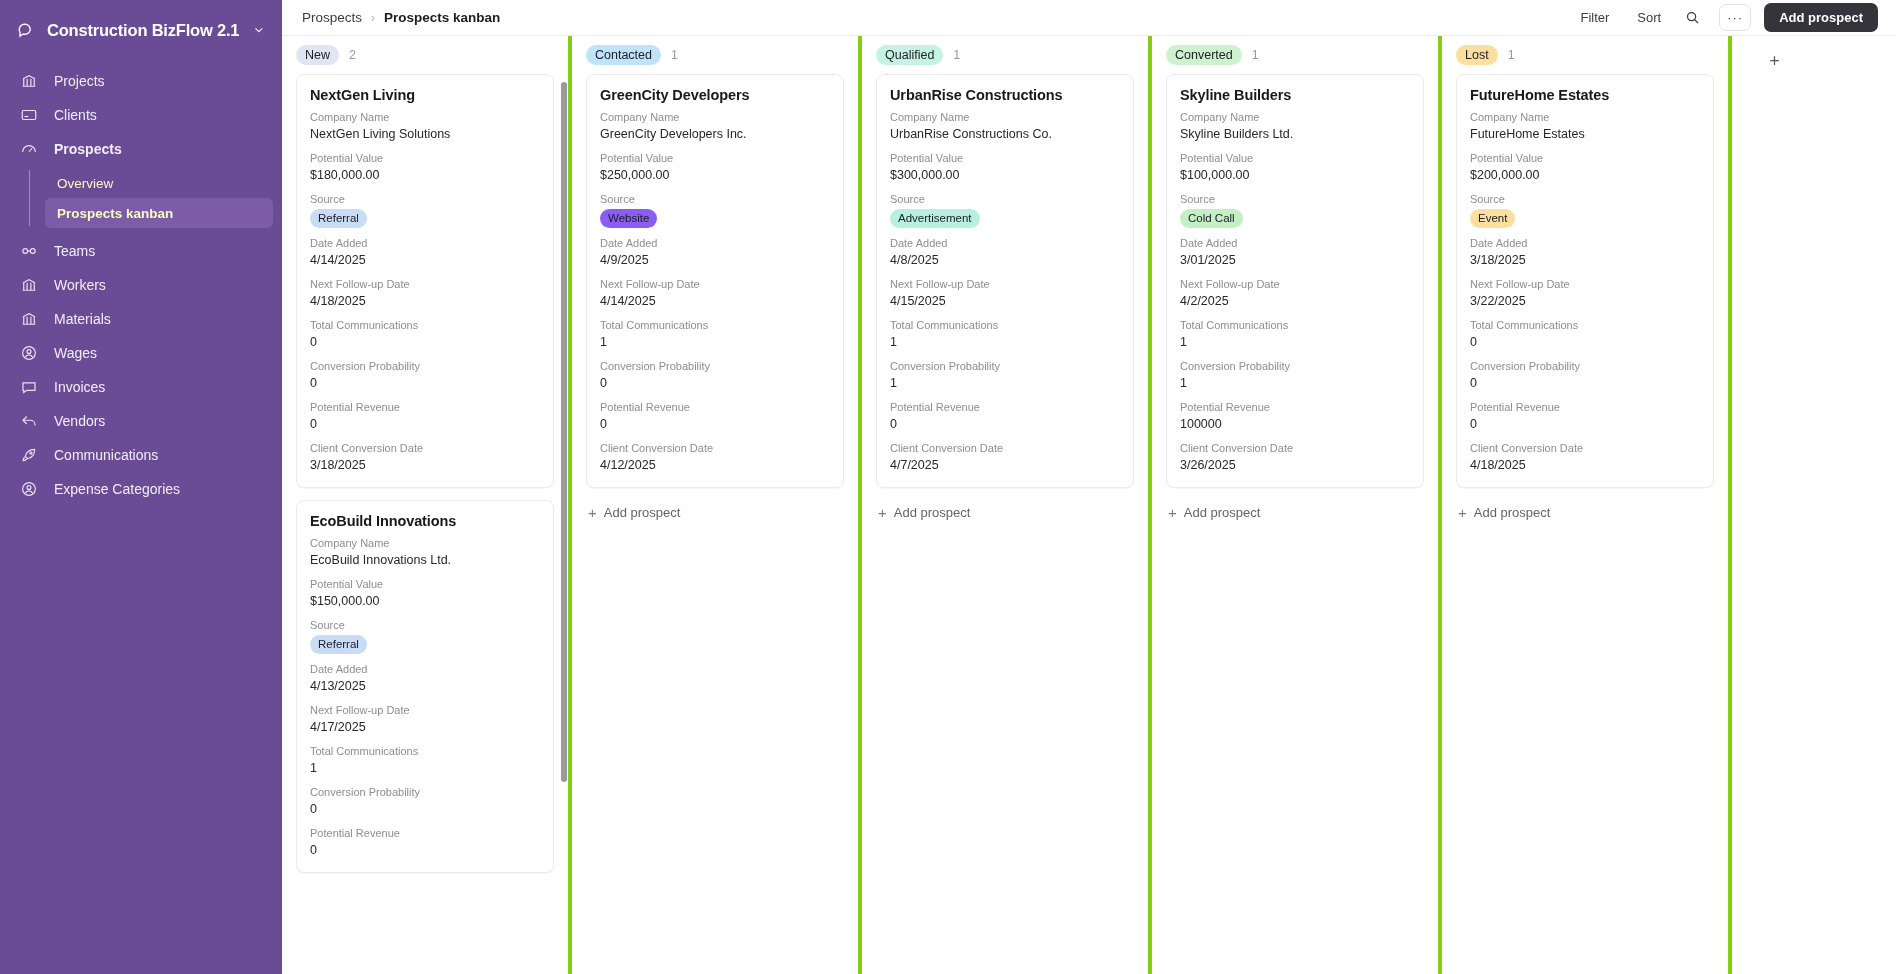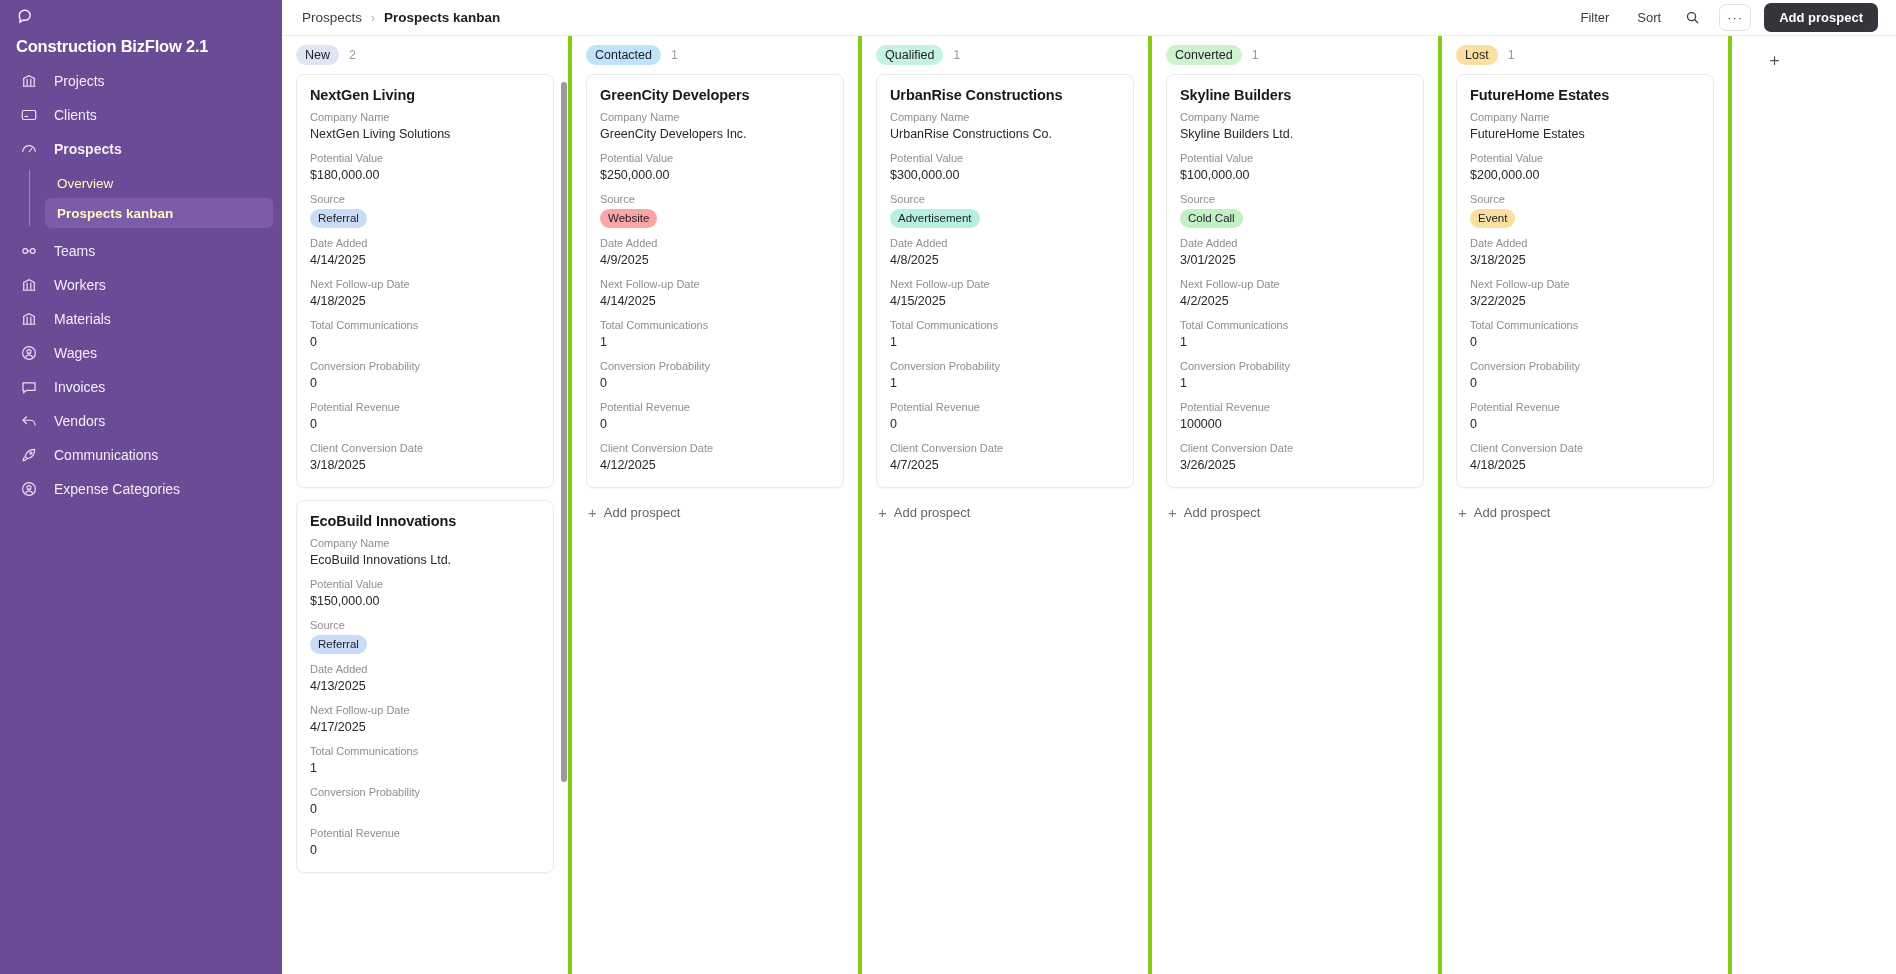--- a/index.html
+++ b/index.html
@@ -17,25 +17,25 @@
     width: 282px;
     flex: 0 0 282px;
     background: #6a4b95;
     color: #ffffff;
     padding: 0;
     position: relative;
     overflow: hidden;
   }
   .brand {
     display: flex;
+    align-items: center;
     gap: 11px;
     height: 48px;
     padding: 0 16px;
     margin-top: 6px;
-    flex-direction: column;
   }
   .brand-icon { width: 20px; height: 20px; flex: 0 0 20px; opacity: .95; }
   .brand-title {
     font-size: 16.5px;
     font-weight: 700;
     letter-spacing: -0.2px;
     white-space: nowrap;
   }
   .brand-caret { margin-left: 2px; width: 14px; height: 14px; opacity: .9; }
 
@@ -475,21 +475,21 @@
             <div class="field">
               <div class="f-label">Company Name</div>
               <div class="f-value">GreenCity Developers Inc.</div>
             </div>
             <div class="field">
               <div class="f-label">Potential Value</div>
               <div class="f-value">$250,000.00</div>
             </div>
             <div class="field">
               <div class="f-label">Source</div>
-              <span class="badge" style="background:#fca5a5">Website</span>
+              <span class="badge" style="background:#8b5cf6">Website</span>
             </div>
             <div class="field">
               <div class="f-label">Date Added</div>
               <div class="f-value">4/9/2025</div>
             </div>
             <div class="field">
               <div class="f-label">Next Follow-up Date</div>
               <div class="f-value">4/14/2025</div>
             </div>
             <div class="field">

